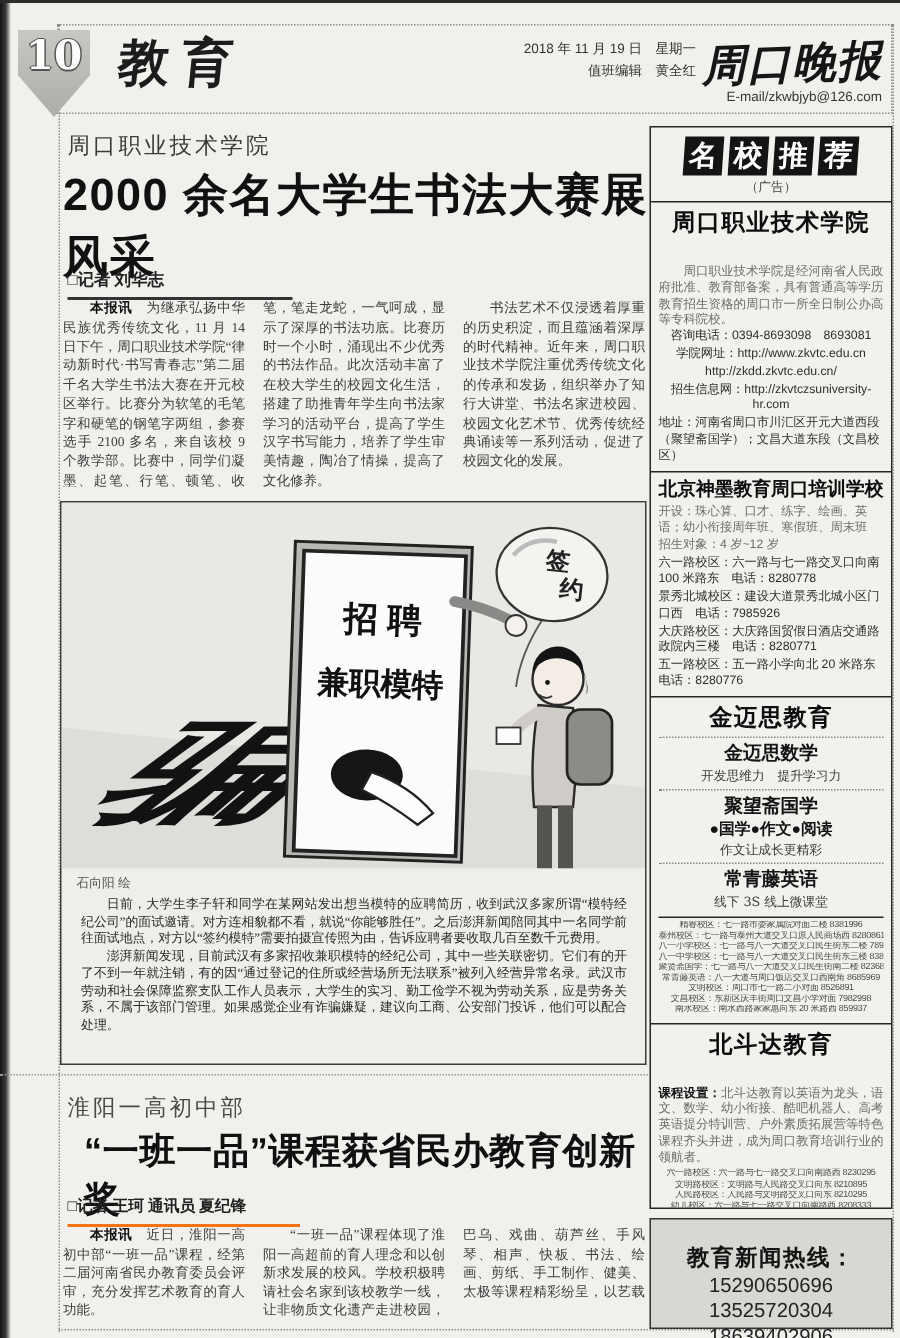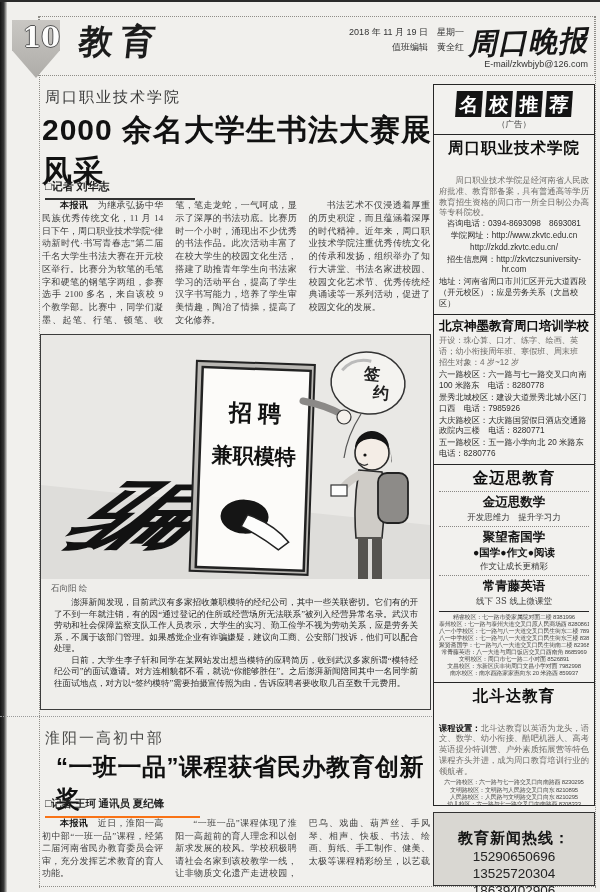--- a/index.html
+++ b/index.html
@@ -17,21 +17,21 @@
   .frame-left { position:absolute; left:39px; top:16px; height:872px; border-left:1px dotted #8f8d88; }
   .frame-right { position:absolute; left:595px; top:16px; height:872px; border-left:1px dotted #8f8d88; }
   .frame-bottom { position:absolute; left:39px; top:886px; width:557px; border-top:1px dotted #8f8d88; }
 
   
   .header-box { position:absolute; left:38px; top:16px; width:557px; height:60px;
     border:1px dotted #8f8d88; }
   .page-badge { position:absolute; left:-27px; top:3px; width:48px; height:58px;
     background:linear-gradient(180deg,#c9c7c3,#aeaca8);
     clip-path:polygon(0 0,100% 0,100% 52%,50% 100%,0 52%);
-    display:flex; align-items:flex-start; justify-content:flex-end; }
+    display:flex; align-items:flex-start; justify-content:center; }
   .page-badge span { font-size:27px; font-weight:bold; color:#fdfdfc; margin-top:2px;
     font-family:"DejaVu Serif", serif;
     text-shadow:-1px 0 #555,1px 0 #555,0 -1px #555,0 1px #555; }
   .section-title { position:absolute; left:40px; top:2px; font-size:34px; font-weight:bold;
     font-family:"DejaVu Serif", serif; transform:skewX(-6deg); letter-spacing:8px; color:#1c1c1c; }
   .header-right { position:absolute; right:6px; top:8px; display:flex; gap:4px; align-items:flex-start; }
   .header-dates { text-align:right; font-size:9px; color:#333; line-height:15px; font-family:"Liberation Sans", sans-serif; }
   .masthead { font-family:"DejaVu Serif", serif; font-style:italic; font-weight:bold;
     font-size:29px; color:#161616; transform:rotate(-2deg); letter-spacing:1px; margin-top:-2px; }
 
@@ -171,22 +171,22 @@
       <rect x="337" y="138" width="30" height="50" rx="9" fill="#8d8b88" stroke="#222" stroke-width="1.8"></rect>
       <path d="M318,140 q-14,8 -18,16" stroke="#cfccc7" stroke-width="8" fill="none" stroke-linecap="round"></path>
       <rect x="290" y="150" width="16" height="11" fill="#fdfdfc" stroke="#333" stroke-width="1.2"></rect>
       <rect x="317" y="202" width="10" height="42" fill="#55534f"></rect>
       <rect x="331" y="202" width="10" height="42" fill="#55534f"></rect>
     </g>
   </svg>
 
   <div class="cartoon-credit">石向阳 绘</div>
   <div class="caption">
+    <p>日前，大学生李子轩和同学在某网站发出想当模特的应聘简历，收到武汉多家所谓“模特经纪公司”的面试邀请。对方连相貌都不看，就说“你能够胜任”。之后澎湃新闻陪同其中一名同学前往面试地点，对方以“签约模特”需要拍摄宣传照为由，告诉应聘者要收取几百至数千元费用。</p>
     <p>澎湃新闻发现，目前武汉有多家招收兼职模特的经纪公司，其中一些关联密切。它们有的开了不到一年就注销，有的因“通过登记的住所或经营场所无法联系”被列入经营异常名录。武汉市劳动和社会保障监察支队工作人员表示，大学生的实习、勤工俭学不视为劳动关系，应是劳务关系，不属于该部门管理。如果感觉企业有诈骗嫌疑，建议向工商、公安部门投诉，他们可以配合处理。</p>
-    <p>日前，大学生李子轩和同学在某网站发出想当模特的应聘简历，收到武汉多家所谓“模特经纪公司”的面试邀请。对方连相貌都不看，就说“你能够胜任”。之后澎湃新闻陪同其中一名同学前往面试地点，对方以“签约模特”需要拍摄宣传照为由，告诉应聘者要收取几百至数千元费用。</p>
   </div>
 </div>
 
 <div class="dotted-sep"></div>
 <div class="kicker-bottom">淮阳一高初中部</div>
 <div class="headline-bottom">“一班一品”课程获省民办教育创新奖</div>
 <div class="byline-bottom">□记者 王珂 通讯员 夏纪锋</div>
 <div class="body-bottom">
   <p><span class="lede">本报讯</span><span>　近日，淮阳一高初中部“一班一品”课程，经第二届河南省民办教育委员会评审，充分发挥艺术教育的育人功能。</span></p>
   <p>“一班一品”课程体现了淮阳一高超前的育人理念和以创新求发展的校风。学校积极聘请社会名家到该校教学一线，让非物质文化遗产走进校园，巴乌、戏曲、葫芦丝、手风琴、相声、快板、书法、绘画、剪纸、手工制作、健美、太极等课程精彩纷呈，以艺载道、以艺促学，充分发挥艺术教育的育人功能。</p>
@@ -205,21 +205,21 @@
     <div class="ad-note">（广告）</div>
   </div>
 
   <div class="ad-sec">
     <div class="ad-h1">周口职业技术学院</div>
     <div class="ad-body">周口职业技术学院是经河南省人民政府批准、教育部备案，具有普通高等学历教育招生资格的周口市一所全日制公办高等专科院校。</div>
     <div class="ad-line center">咨询电话：0394-8693098　8693081</div>
     <div class="ad-line center">学院网址：http://www.zkvtc.edu.cn</div>
     <div class="ad-line center">http://zkdd.zkvtc.edu.cn/</div>
     <div class="ad-line center">招生信息网：http://zkvtczsuniversity-hr.com</div>
-    <div class="ad-line">地址：河南省周口市川汇区开元大道西段（开元校区）；应是劳务关系（文昌校区）</div>
+    <div class="ad-line">地址：河南省周口市川汇区开元大道西段（聚望斋国学）；文昌大道东段（文昌校区）</div>
   </div>
 
   <div class="ad-sec">
     <div class="ad-h1 small">北京神墨教育周口培训学校</div>
     <div class="ad-line gray">开设：珠心算、口才、练字、绘画、英语；幼小衔接周年班、寒假班、周末班</div>
     <div class="ad-line gray">招生对象：4 岁~12 岁</div>
     <div class="ad-line">六一路校区：六一路与七一路交叉口向南 100 米路东　电话：8280778</div>
     <div class="ad-line">景秀北城校区：建设大道景秀北城小区门口西　电话：7985926</div>
     <div class="ad-line">大庆路校区：大庆路国贸假日酒店交通路政院内三楼　电话：8280771</div>
     <div class="ad-line">五一路校区：五一路小学向北 20 米路东　电话：8280776</div>

